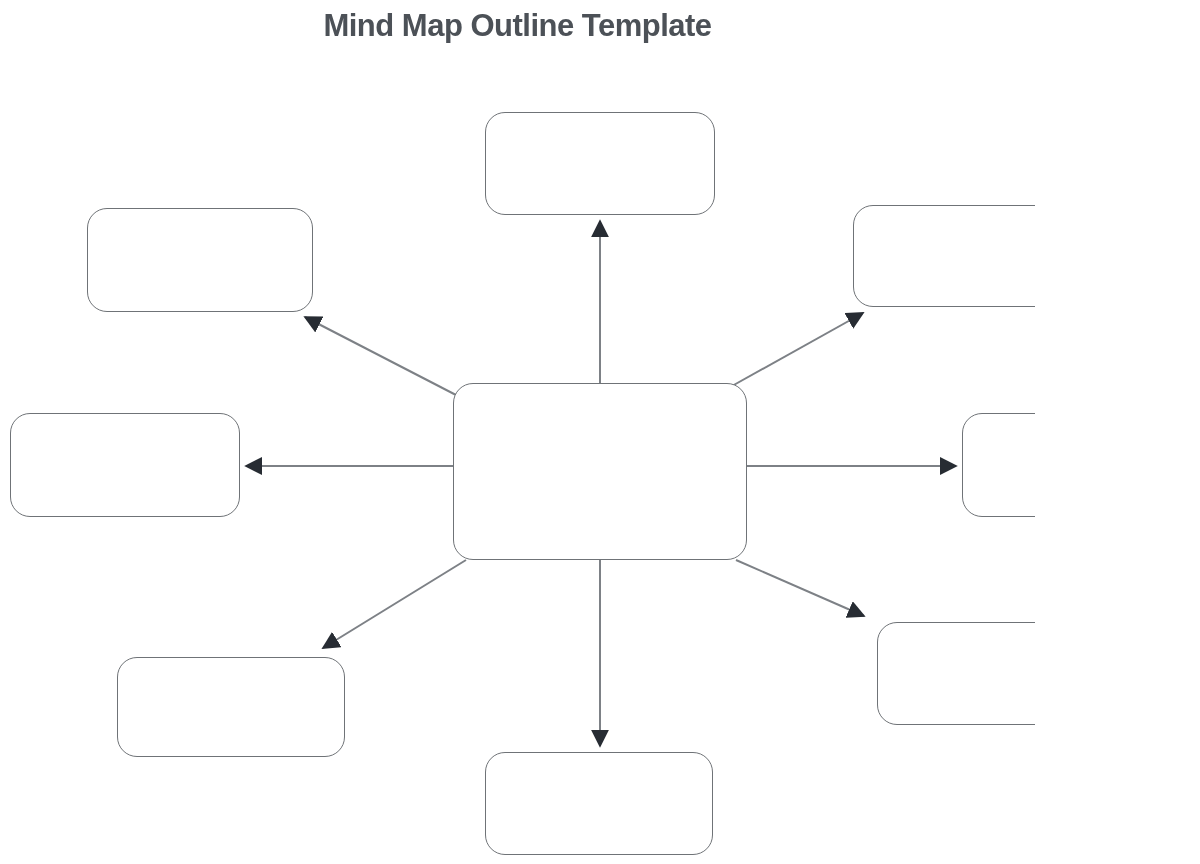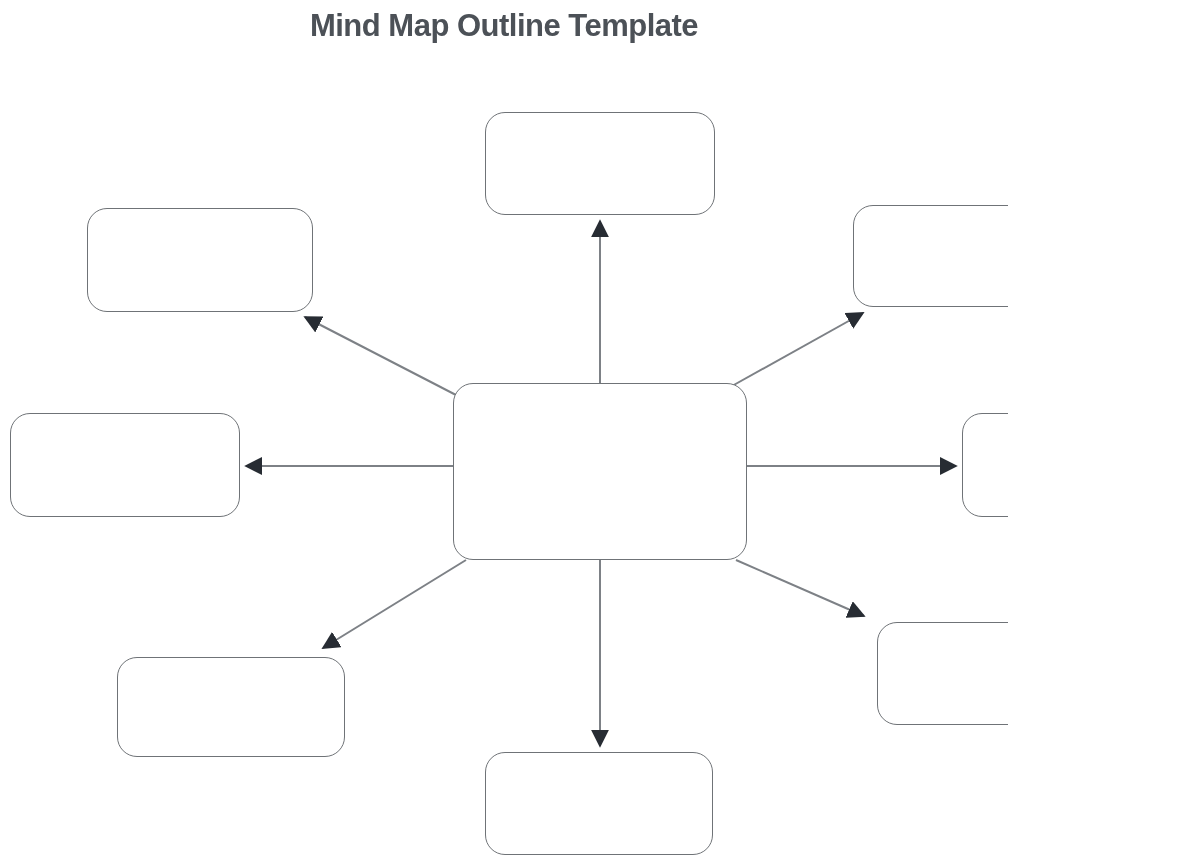--- a/index.html
+++ b/index.html
@@ -7,20 +7,21 @@
     padding: 0;
     background: #ffffff;
     font-family: "Liberation Sans", sans-serif;
   }
   .canvas {
     position: relative;
     width: 1008px;
     height: 864px;
     background: #ffffff;
     overflow: hidden;
+    padding-left: 27px;
   }
   .page-title {
     position: absolute;
     top: 8px;
     left: 0;
     width: 100%;
     margin: 0;
     text-align: center;
     font-size: 31px;
     font-weight: 700;

